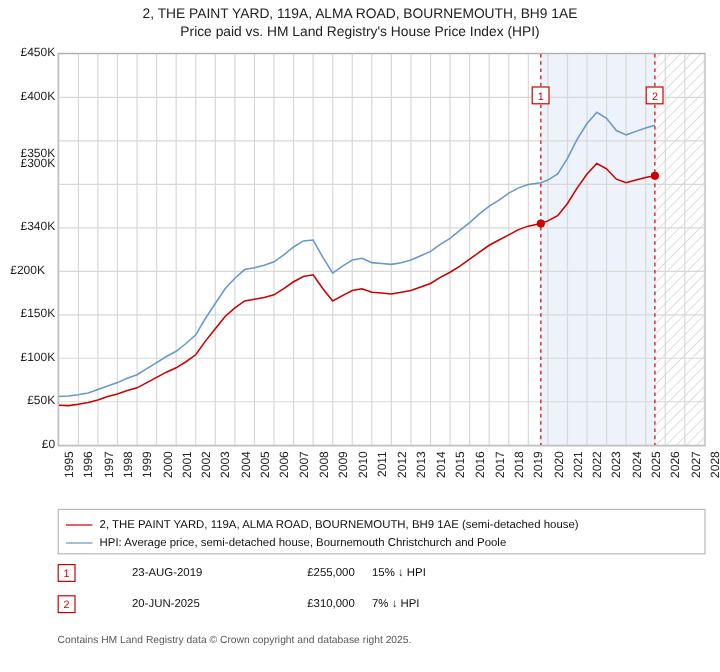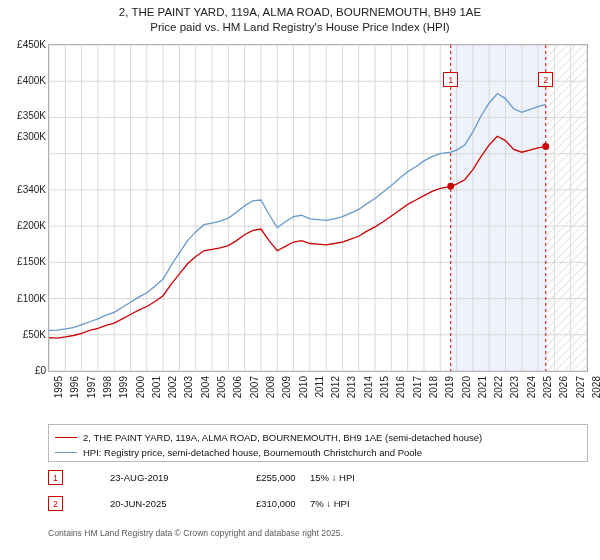--- a/index.html
+++ b/index.html
@@ -156,24 +156,24 @@
   <div class="title">
     <span>2, THE PAINT YARD, 119A, ALMA ROAD, BOURNEMOUTH, BH9 1AE</span>
     <span class="line2">Price paid vs. HM Land Registry's House Price Index (HPI)</span>
   </div>
 
   <div id="ylabels">
       <div class="ylabel" style="top: 371px;">£0</div>
       <div class="ylabel" style="top: 334.778px;">£50K</div>
       <div class="ylabel" style="top: 298.556px;">£100K</div>
       <div class="ylabel" style="top: 262.333px;">£150K</div>
-      <div class="ylabel" style="top: 226.111px;">£200K</div>
+      <div class="ylabel" style="top: 226.111px; text-align: center;">£200K</div>
       <div class="ylabel" style="top: 189.889px;">£340K</div>
       <div class="ylabel" style="top: 137px;">£300K</div>
-      <div class="ylabel" style="top: 116px; margin-left: 19px;">£350K</div>
+      <div class="ylabel" style="top: 129px; margin-left: 19px;">£350K</div>
       <div class="ylabel" style="top: 81.2222px; margin-left: 24px;">£400K</div>
       <div class="ylabel" style="top: 45px;">£450K</div>
     </div>
 
   <div id="xlabels">
       <div class="xlabel" style="left: 53px;">1995</div>
       <div class="xlabel" style="left: 69.303px;">1996</div>
       <div class="xlabel" style="left: 85.6061px;">1997</div>
       <div class="xlabel" style="left: 101.909px;">1998</div>
       <div class="xlabel" style="left: 118.212px;">1999</div>
@@ -281,21 +281,21 @@
   <div class="plot-marker" id="marker1" style="left: 443.207px; top: 72px;">1</div>
   <div class="plot-marker" id="marker2" style="left: 538.253px; top: 72px;">2</div>
 
   <div id="legend">
     <div class="legend-row">
       <span class="legend-swatch" id="sw1" style="border-top-color: rgb(204, 0, 0);"></span>
       <span>2, THE PAINT YARD, 119A, ALMA ROAD, BOURNEMOUTH, BH9 1AE (semi-detached house)</span>
     </div>
     <div class="legend-row">
       <span class="legend-swatch" id="sw2" style="border-top-color: rgb(102, 153, 204);"></span>
-      <span>HPI: Registry price, semi-detached house, Bournemouth Christchurch and Poole</span>
+      <span>HPI: Average price, semi-detached house, Bournemouth Christchurch and Poole</span>
     </div>
   </div>
 
   <div class="sale-row" id="sale1">
     <span class="marker-box">1</span>
     <span class="sale-date">23-AUG-2019</span>
     <span class="sale-price">£255,000</span>
     <span class="sale-delta">15% ↓ HPI</span>
   </div>
 

